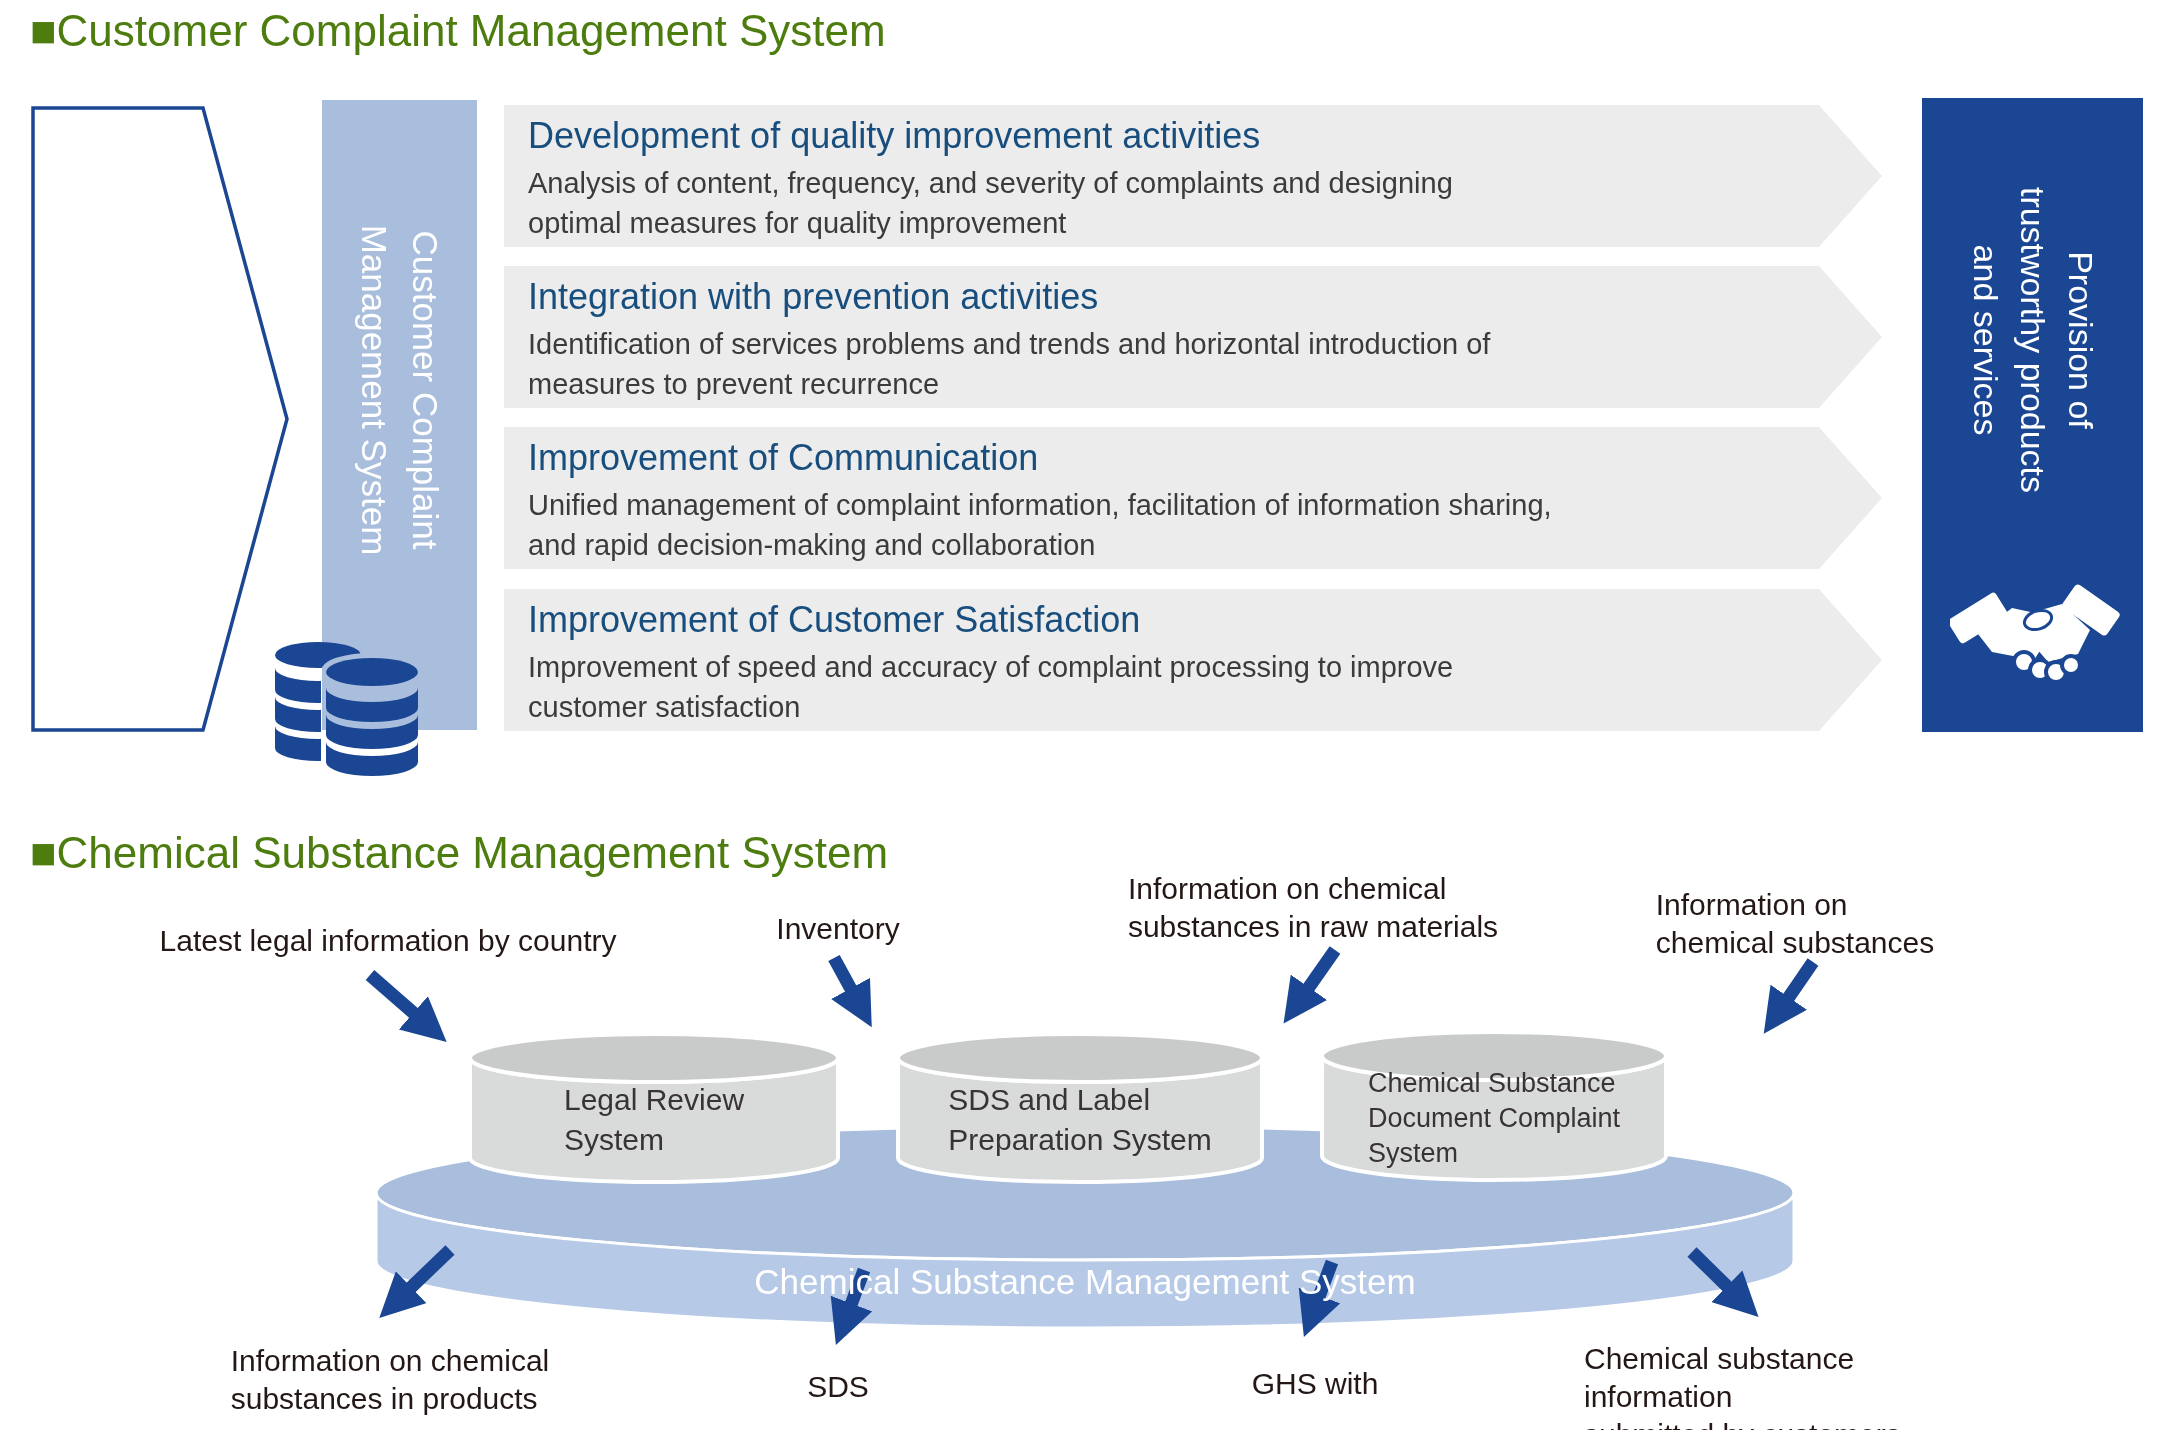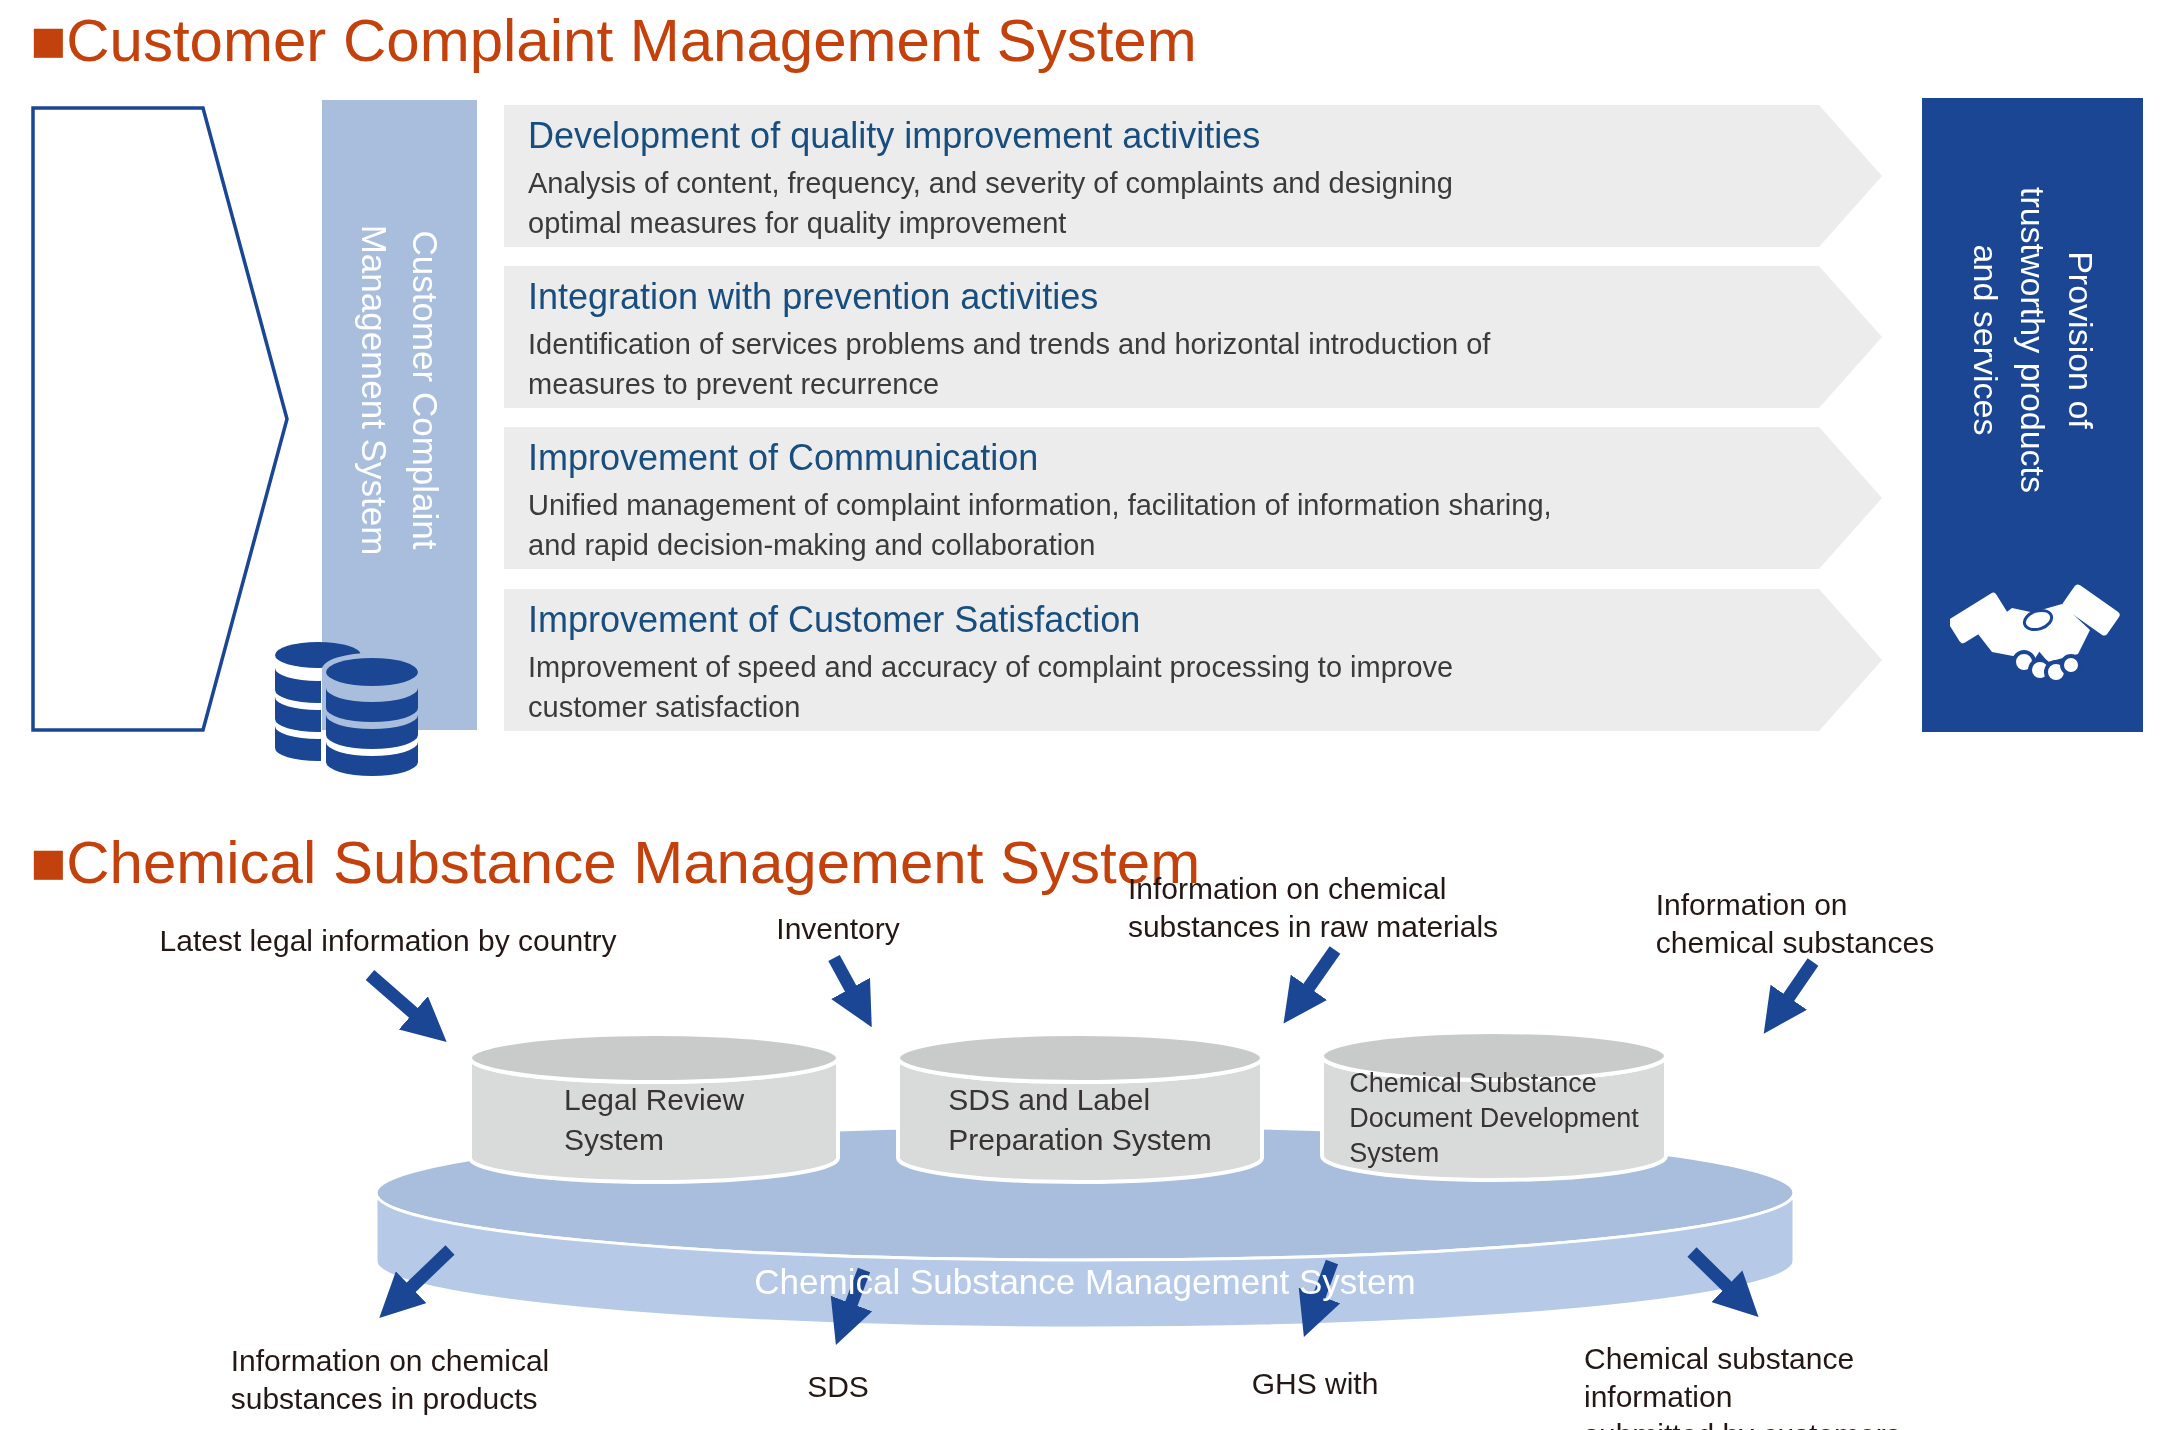--- a/index.html
+++ b/index.html
@@ -1,21 +1,21 @@
 <!DOCTYPE html>
 <html><head>
 <meta charset="utf-8">
 <style>
   html,body{margin:0;padding:0;background:#fff;}
   #page{position:relative;width:2166px;height:1430px;background:#fff;overflow:hidden;
         font-family:"Liberation Sans",sans-serif;}
   .abs{position:absolute;}
   .pre{white-space:pre-line;}
   .center{transform:translateX(-50%);text-align:left;}
-  .section-title{font-size:60px;color:#c2410c;letter-spacing:0px;}
+  .section-title{font-size:44px;color:#4d7c0f;letter-spacing:0px;}
   
   .vtext{position:absolute;width:max-content;text-align:center;
          transform:translate(-50%,-50%) rotate(90deg);transform-origin:center center;}
   .claim-label{font-size:35px;line-height:1.45;color:#1b4693;}
   .ccms-label{font-size:35px;line-height:1.45;color:#ffffff;}
   .outcome-label{font-size:34px;line-height:1.4;color:#ffffff;}
   
   .ccms-bar{left:322px;top:100px;width:155px;height:630px;background:#a9bedd;}
   
   .step{left:504px;width:1378px;height:142px;background:#ececec;
@@ -149,21 +149,21 @@
   <div class="abs lbl center pre" style="left:1313px;top:870px;">Information on chemical
 substances in raw materials</div>
   <div class="abs lbl center pre" style="left:1795px;top:886px;">Information on
 chemical substances</div>
 
   <div class="abs cyl-label center pre" style="left:654px;top:1080px;">Legal Review
 System</div>
   <div class="abs cyl-label center pre" style="left:1080px;top:1080px;">SDS and Label
 Preparation System</div>
   <div class="abs cyl-label-sm center pre" style="left:1494px;top:1066px;">Chemical Substance
-Document Development
+Document Complaint
 System</div>
 
   <div class="abs platform-label center" style="left:1085px;top:1262px;">Chemical Substance Management System</div>
 
   <div class="abs lbl center pre" style="left:390px;top:1342px;">Information on chemical
 substances in products</div>
   <div class="abs lbl center" style="left:838px;top:1368px;">SDS</div>
   <div class="abs lbl center" style="left:1315px;top:1365px;">GHS with</div>
   <div class="abs lbl center pre" style="left:1778px;top:1340px;">Chemical substance information
 submitted by customers</div>

